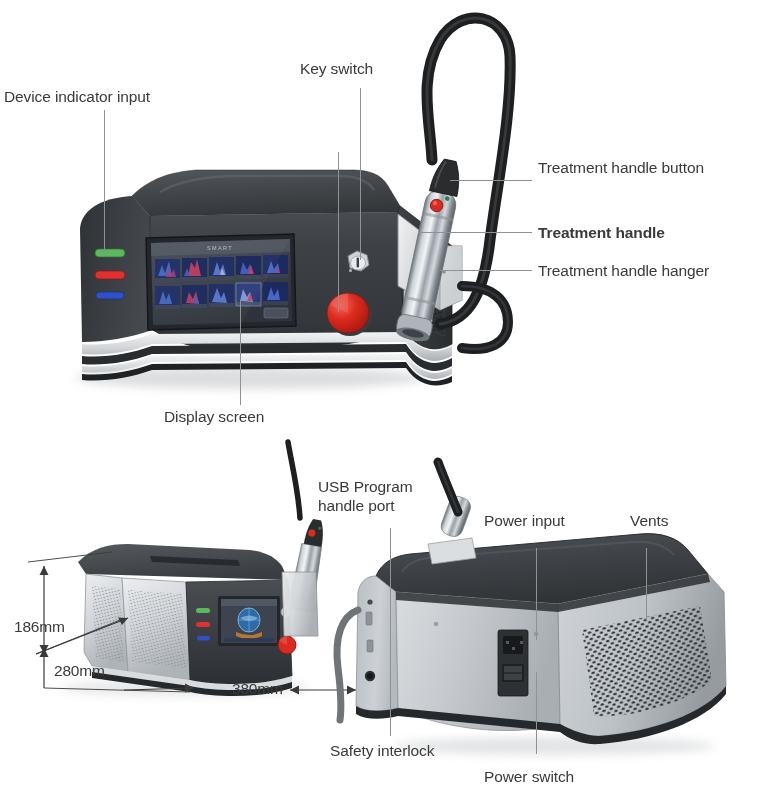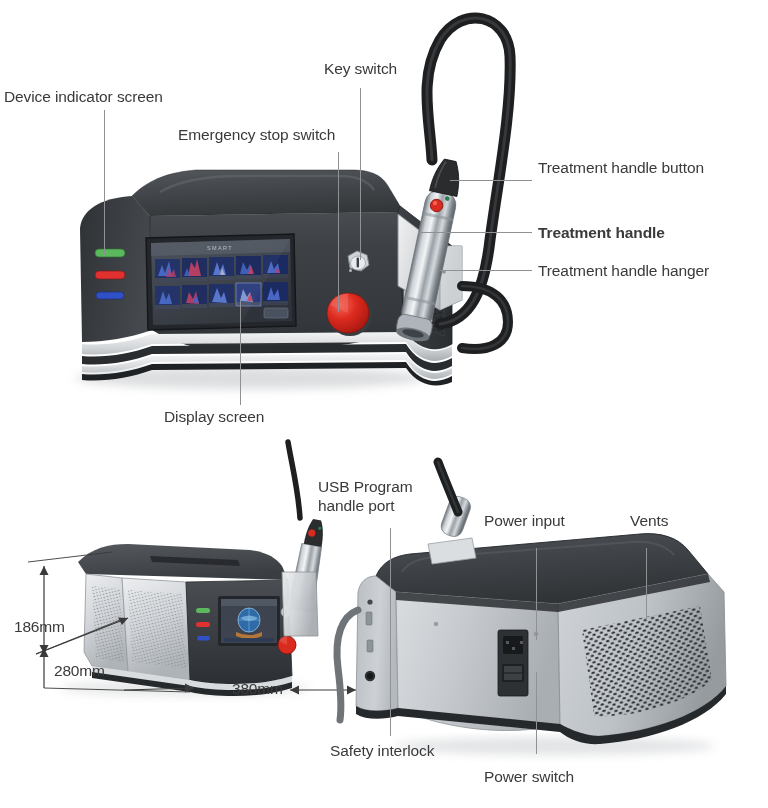--- a/index.html
+++ b/index.html
@@ -293,23 +293,22 @@
 
   <div class="leader v" style="left:104px; top:110px; height:145px;"></div>
   <div class="leader v" style="left:338px; top:152px; height:160px;"></div>
   <div class="leader v" style="left:360px; top:88px; height:172px;"></div>
   <div class="leader v" style="left:240px; top:300px; height:105px;"></div>
 
   <div class="leader h" style="left:450px; top:180px; width:82px;"></div>
   <div class="leader h" style="left:418px; top:232px; width:114px;"></div>
   <div class="leader h" style="left:440px; top:270px; width:92px;"></div>
 
-  <div class="lbl" style="left:4px; top:88px;">Device indicator screen</div>
-  <div class="lbl" style="left:178px; top:126px;">Emergency stop switch</div>
-  <div class="lbl" style="left:300px; top:60px;margin-left:24px;">Key switch</div>
+  <div class="lbl" style="left:4px; top:88px;">Device indicator input</div>
+  <div class="lbl" style="left:300px; top:60px;">Key switch</div>
   <div class="lbl" style="left:538px; top:159px;">Treatment handle button</div>
   <div class="lbl" style="left:538px; top:224px;font-weight:bold;">Treatment handle</div>
   <div class="lbl" style="left:538px; top:262px;">Treatment handle hanger</div>
   <div class="lbl" style="left:164px; top:408px;">Display screen</div>
 
   <svg class="art" style="left:0; top:440px;" width="360" height="290" viewBox="0 0 360 290">
     <defs>
       <linearGradient id="gSideSilver" x1="0" y1="0" x2="0.3" y2="1">
         <stop offset="0" stop-color="#eceef0"></stop>
         <stop offset="0.5" stop-color="#d2d5d9"></stop>

